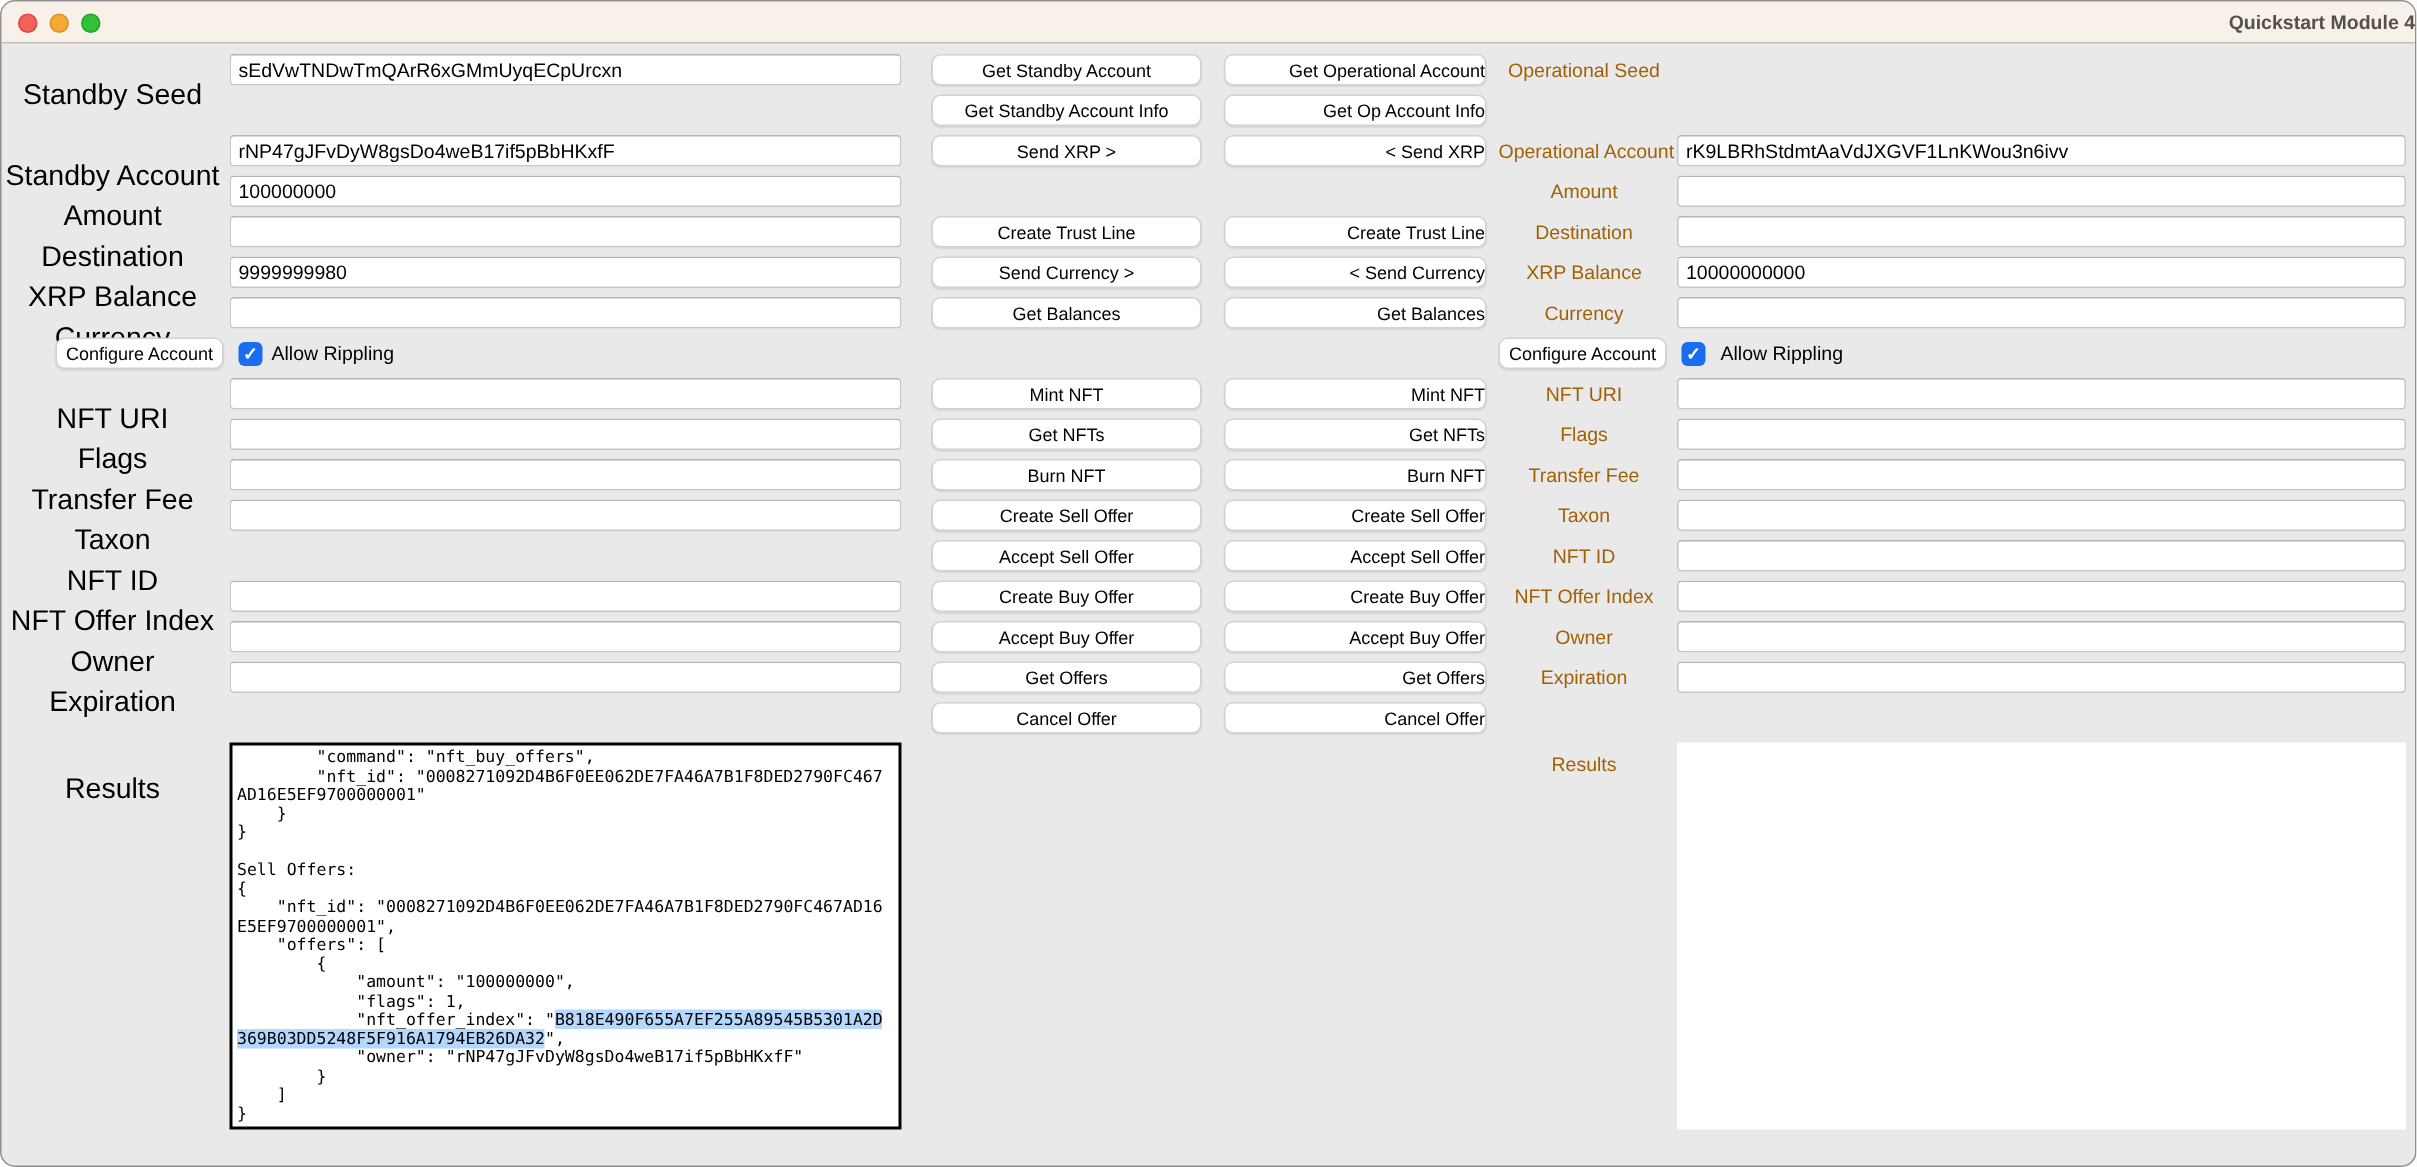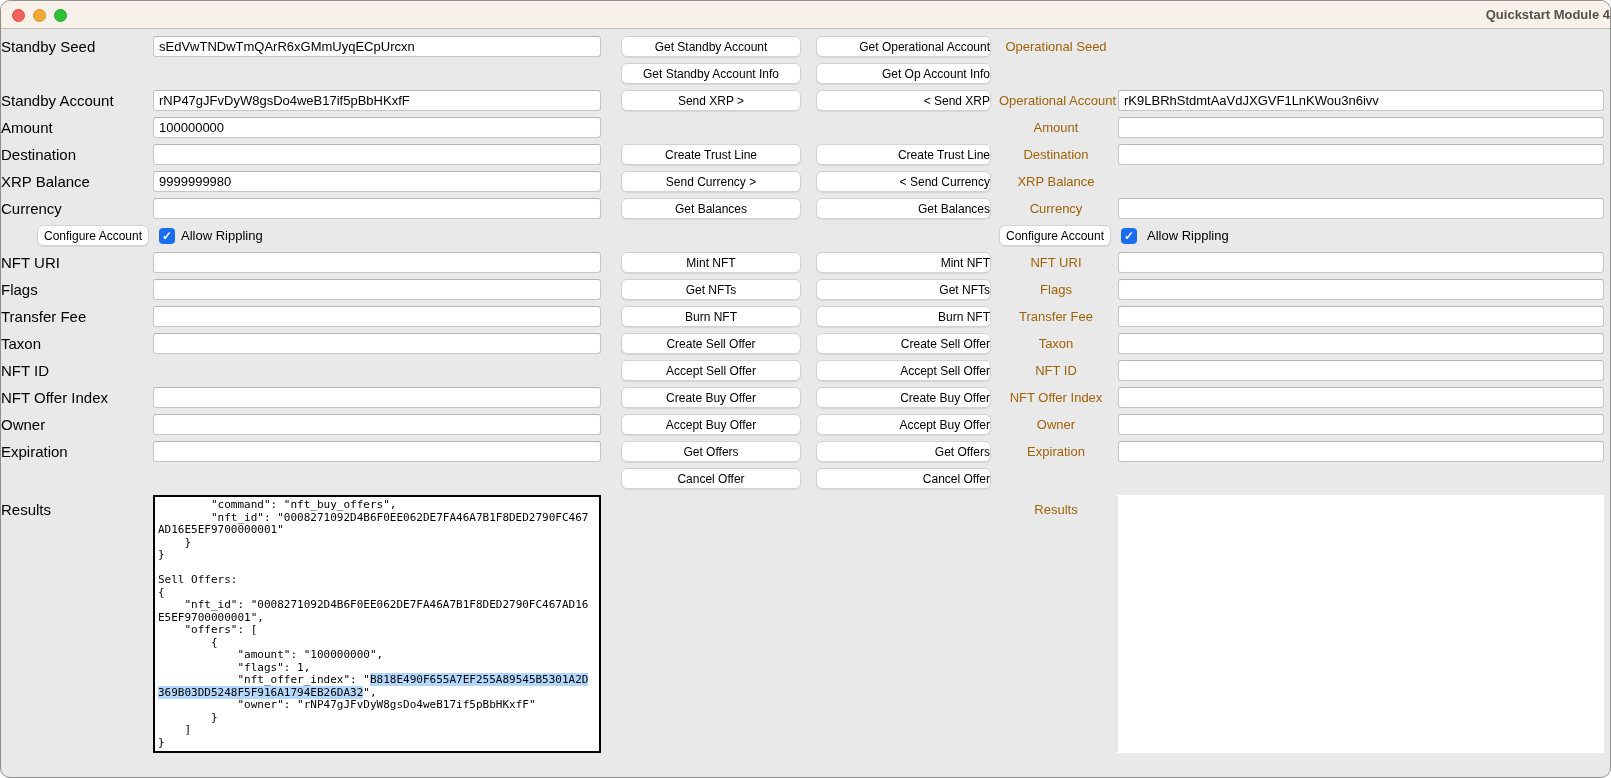--- a/index.html
+++ b/index.html
@@ -30,22 +30,23 @@
 
   
   .grid{
     display:grid;
     grid-template-columns:148px 4px 448px 20px 180px 15px 175px 8px 114px 5px 1fr;
     grid-template-rows:repeat(17,21px) 258px;
     row-gap:6px;
     padding:7px 6px 0 0;
   }
   .lab{
-    grid-column:1;font-size:15px;color:#000;text-align:left;line-height:21px;
+    grid-column:1;font-size:19px;color:#000;text-align:center;line-height:21px;
     white-space:nowrap;
+    margin-top:17px;
   }
   .rlab{
     grid-column:9;font-size:13px;color:#a16207;text-align:center;line-height:21px;
     white-space:nowrap;
   }
   .fld{grid-column:3;}
   .rfld{grid-column:11;}
   .b1{grid-column:5;}
   .b2{grid-column:7;text-align:right;}
   .r1{grid-row:1}.r2{grid-row:2}.r3{grid-row:3}.r4{grid-row:4}.r5{grid-row:5}
@@ -134,20 +135,21 @@
     <button class="btn b1 r5">Create Trust Line</button>
     <button class="btn b2 r5">Create Trust Line</button>
     <div class="rlab r5">Destination</div>
     <input class="textfield rfld r5" value="" style="">
 
     <div class="lab r6">XRP Balance</div>
     <input class="textfield fld r6" value="9999999980" style="">
     <button class="btn b1 r6">Send Currency &gt;</button>
     <button class="btn b2 r6">&lt; Send Currency</button>
     <div class="rlab r6">XRP Balance</div>
+    <input class="textfield rfld r6" value="10000000000" style="">
 
     <div class="lab r7">Currency</div>
     <input class="textfield fld r7" value="" style="">
     <button class="btn b1 r7">Get Balances</button>
     <button class="btn b2 r7">Get Balances</button>
     <div class="rlab r7">Currency</div>
     <input class="textfield rfld r7" value="" style="">
 
     <button class="btn cfg cfg-left r8">Configure Account</button>
     <div class="fld r8 chkwrap">

